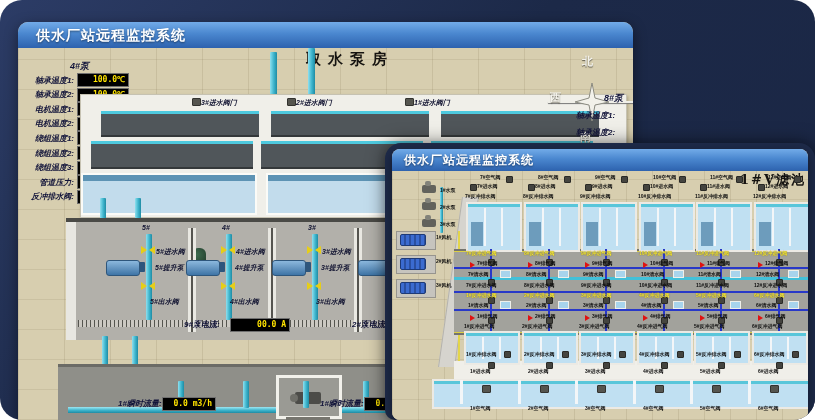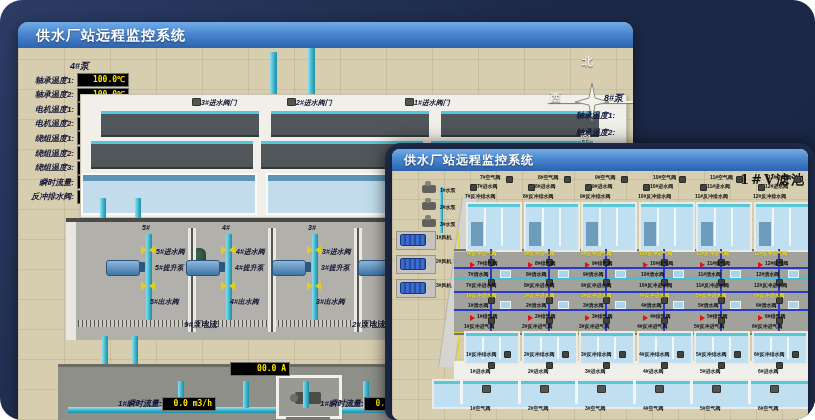--- a/index.html
+++ b/index.html
@@ -87,20 +87,21 @@
 <body>
 
 <div class="canvas">
 
   <div class="window win-back">
     <div class="titlebar">
       <span>供水厂站远程监控系统</span>
     </div>
     <div class="scene scene-back">
 
+      <div class="big-title" style="left:288px;top:2px;">取水泵房</div>
 
       <div class="pipe-v" style="left:252px;top:4px;width:7px;height:48px;"></div>
       <div class="pipe-v" style="left:290px;top:0px;width:7px;height:52px;"></div>
 
       <div class="t8" style="left:52px;top:14px;font-size:9px;">4#泵</div>
       <div style="left:8px;top:26px;width:110px;height:140px;" id="panel-rows">
           <div class="prow" style="left: 0px; top: 0px; width: 108px; height: 12px;">
             <span class="plabel">轴承温度1:</span>
             <span class="vbox pv">100.0℃</span>
           </div>
@@ -122,21 +123,21 @@
           </div>
           <div class="prow" style="left: 0px; top: 73px; width: 108px; height: 12px;">
             <span class="plabel">绕组温度2:</span>
             <span class="vbox pv">18.1℃</span>
           </div>
           <div class="prow" style="left: 0px; top: 87.6px; width: 108px; height: 12px;">
             <span class="plabel">绕组温度3:</span>
             <span class="vbox pv">18.1℃</span>
           </div>
           <div class="prow" style="left: 0px; top: 102.2px; width: 108px; height: 12px;">
-            <span class="plabel">瞬时流量:</span>
+            <span class="plabel">管道压力:</span>
             <span class="vbox pv">0.0007MPa</span>
           </div>
           <div class="prow" style="left: 0px; top: 116.8px; width: 108px; height: 12px;">
             <span class="plabel">反冲排水阀:</span>
             <span class="vbox pv">0%</span>
           </div>
         </div>
 
       <div class="building" style="left:62px;top:46px;width:545px;height:122px;">
         <div id="inlet-valves" style="left:0;top:0;width:545px;height:16px;">
@@ -236,21 +237,21 @@
         </div>
         <div class="compass-label" style="left:34px;top:0px;">北</div>
         <div class="compass-label" style="left:2px;top:36px;">西</div>
         <div class="compass-label" style="left:32px;top:76px;">南</div>
       </div>
 
       <div class="t8" style="left:586px;top:46px;font-size:9px;">8#泵</div>
       <div class="t8" style="left:558px;top:64px;">轴承温度1:</div>
       <div class="t8" style="left:558px;top:81px;">轴承温度2:</div>
     <div class="t8" style="left: 166px; top: 273px;">9#泵电流:</div>
-        <div class="vbox" style="left: 212px; top: 270px; width: 52px; height: 10px; margin-top: 44px;">00.0 A</div>
+        <div class="vbox" style="left: 212px; top: 270px; width: 52px; height: 10px;">00.0 A</div>
         <div class="t8" style="left: 334px; top: 273px;">2#泵电流:</div>
         <div class="vbox" style="left: 380px; top: 270px; width: 52px; height: 10px;"></div>
       </div>
   </div>
 
   <div class="win-front-wrap">
     <div class="window win-front">
       <div class="titlebar small">
         <span>供水厂站远程监控系统</span>
       </div>

